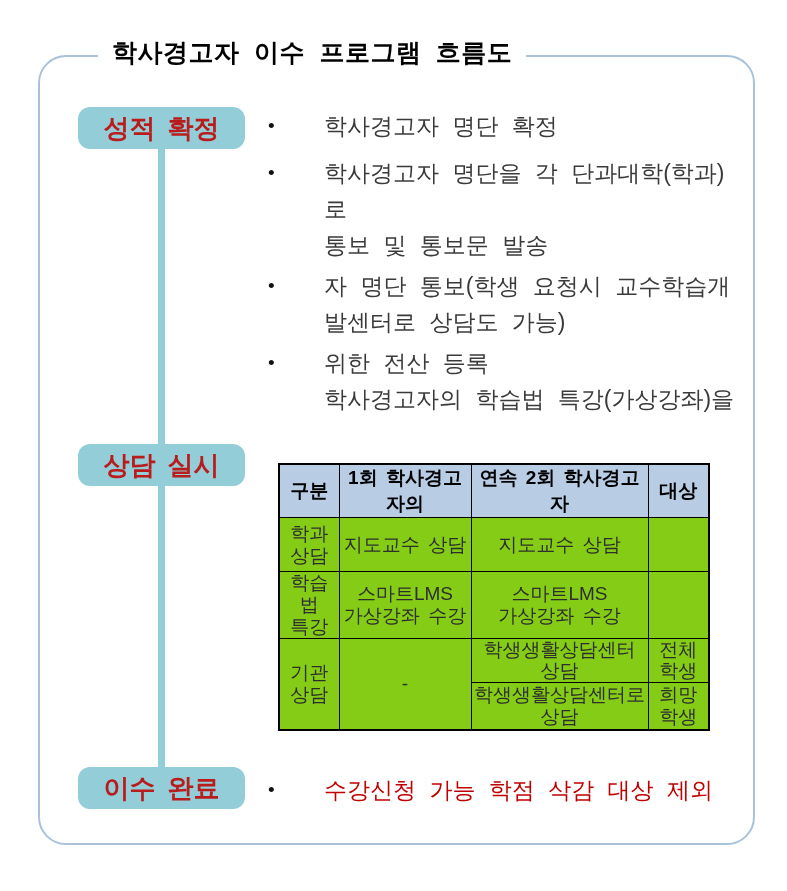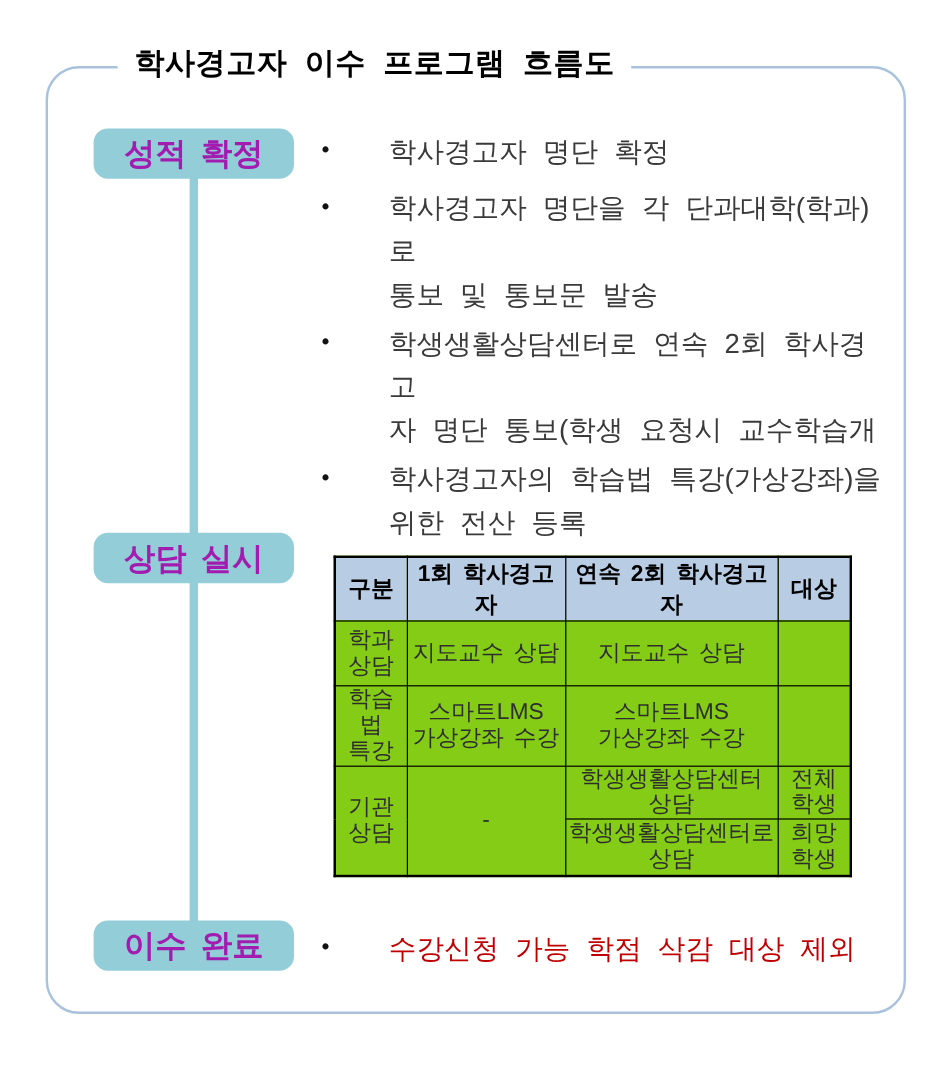--- a/index.html
+++ b/index.html
@@ -19,21 +19,21 @@
     letter-spacing:0.5px; word-spacing:7px; white-space:nowrap; z-index:3;
   }
   
   .connector {
     position:absolute; left:158px; top:128px; width:7px; height:650px;
     background:#93ced8; z-index:1;
   }
   
   .step {
     position:absolute; left:78px; width:167px; height:42px;
-    background:#93ced8; border-radius:12px; color:#a21caf;
+    background:#93ced8; border-radius:12px; color:#b91c1c;
     font-weight:800; font-size:26px; word-spacing:5px;
     display:flex; align-items:center; justify-content:center; z-index:2;
   }
   #step1 { top:107px; } #step2 { top:161px; } #step3 { top:444px;text-align:right; } #step4 { top:767px; }
 
   
   .bullet-group { position:absolute; left:268px; width:470px; font-size:23px; color:#3a3a3a; word-spacing:7px; }
   #group1 { top:110px; line-height:32px; }
   #group2 { top:155px; line-height:36px; }
   #group4 { top:774px; line-height:32px; color:#c00000; }
@@ -92,44 +92,44 @@
     <div class="bullet">
       <span class="marker">•</span>
       <div class="lines">
         <div>학사경고자 명단을 각 단과대학(학과)로</div>
         <div>통보 및 통보문 발송</div>
       </div>
     </div>
     <div class="bullet">
       <span class="marker">•</span>
       <div class="lines">
-        <div>학생생활상담센터로 연속 2회 학사경고</div>
         <div>자 명단 통보(학생 요청시 교수학습개</div>
+        <div>발센터로 상담도 가능)</div>
       </div>
     </div>
     <div class="bullet">
       <span class="marker">•</span>
       <div class="lines">
+        <div>위한 전산 등록</div>
         <div>학사경고자의 학습법 특강(가상강좌)을</div>
-        <div>위한 전산 등록</div>
       </div>
     </div>
   </div>
 
   <table class="ptable">
     <colgroup>
       <col style="width:60px">
         <col style="width:132px">
         <col style="width:177px">
         <col style="width:61px">
     </colgroup>
     <tbody>
         <tr>
       <th>구분</th>
-      <th>1회 학사경고자</th>
+      <th>1회 학사경고자의</th>
       <th>연속 2회 학사경고자</th>
       <th>대상</th>
     </tr>
     <tr class="rowA">
       <td>학과
 상담</td>
       <td>지도교수 상담</td>
       <td>지도교수 상담</td>
       <td></td>
     </tr>

